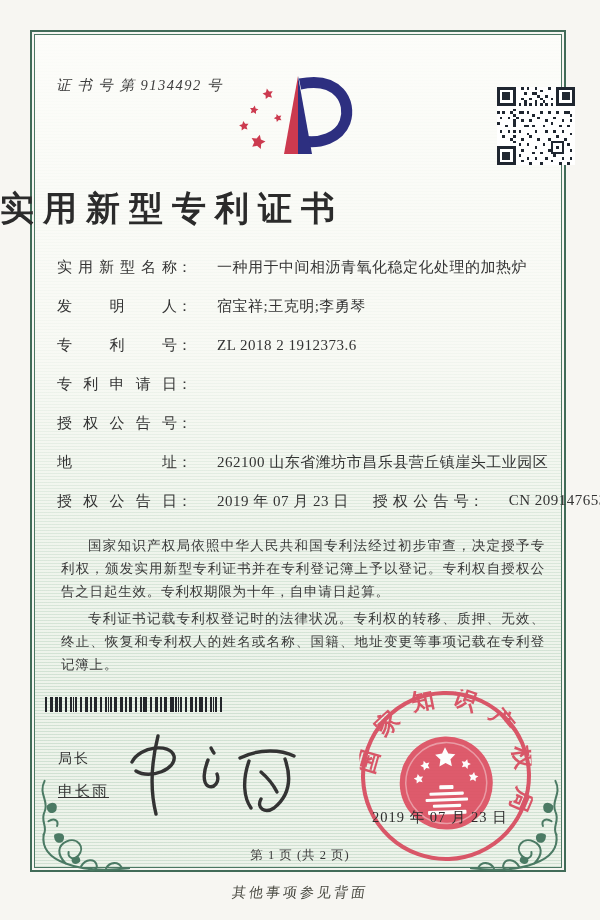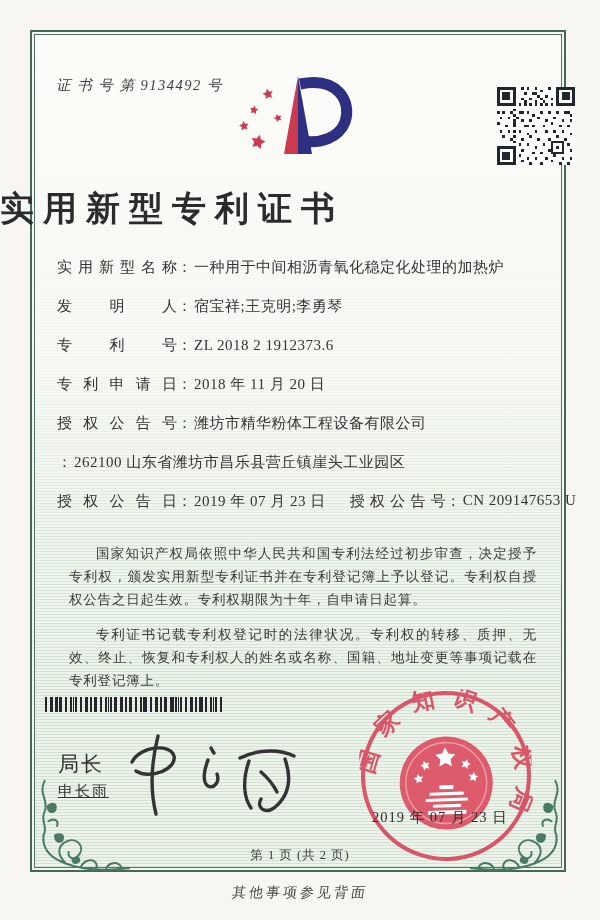--- a/index.html
+++ b/index.html
@@ -41,41 +41,41 @@
     position:absolute;left:0;right:0;top:186px;
     text-align:left;
     font-size:34px;font-weight:600;letter-spacing:9px;color:#2b2b2b;
   }
 
   
   .fields{position:absolute;left:57px;top:258px;width:500px;}
   .field-row{display:flex;align-items:baseline;height:22px;margin-bottom:17px;
     font-size:15px;color:#333;white-space:nowrap;}
   .flabel{width:120px;flex:none;text-align:justify;text-align-last:justify;}
-  .fvalue{margin-left:2px;letter-spacing:0.5px;}
+  .fvalue{margin-left:25px;letter-spacing:0.5px;}
   .grant-no-group{display:flex;margin-left:24px;}
   .flabel2{width:96px;flex:none;text-align:justify;text-align-last:justify;}
 
   
   .body-text{position:absolute;left:57px;top:530px;width:492px;
     font-size:13.5px;line-height:23px;letter-spacing:0.8px;color:#3a3a3a;
     text-align:justify;}
-  .body-text p{margin:12px;text-indent:2em;}
+  .body-text p{margin:4px;text-indent:2em;}
 
   
   .barcode{
     position:absolute;left:45px;top:697px;width:177px;height:15px;
     background:
       repeating-linear-gradient(90deg,#24262b 0 2px,transparent 2px 5px),
       repeating-linear-gradient(90deg,#24262b 0 1px,transparent 1px 7px),
       repeating-linear-gradient(90deg,transparent 0 11px,#24262b 11px 13px,transparent 13px 29px);
   }
 
   
-  .director-label{position:absolute;left:58px;top:750px;font-size:21px;letter-spacing:2px;color:#333;text-align:right;}
+  .director-label{position:absolute;left:58px;top:750px;font-size:14px;letter-spacing:2px;color:#333;text-align:right;}
   .director-name{position:absolute;left:58px;top:782px;font-size:15px;letter-spacing:2px;color:#333;text-decoration:underline;}
   .signature{position:absolute;left:112px;top:726px;width:218px;height:98px;}
 
   
   .seal{position:absolute;left:360px;top:690px;width:172px;height:172px;
     opacity:0.92;transform:rotate(-2deg);z-index:3;}
   .seal-date{position:absolute;left:372px;top:808px;font-size:14.5px;letter-spacing:1px;
     color:#2e2e2e;z-index:4;}
 
   
@@ -195,28 +195,27 @@
       <span class="fvalue">宿宝祥;王克明;李勇琴</span>
     </div>
     <div class="field-row">
       <span class="flabel">专利号</span>
         <span class="colon">：</span>
       <span class="fvalue">ZL 2018 2 1912373.6</span>
     </div>
     <div class="field-row">
       <span class="flabel">专利申请日</span>
         <span class="colon">：</span>
-      <span class="fvalue">2018 年 11 月 20 日</span>
     </div>
     <div class="field-row">
       <span class="flabel">授权公告号</span>
         <span class="colon">：</span>
-      <span class="fvalue">潍坊市精华粉体工程设备有限公司</span>
-    </div>
-    <div class="field-row">
+    </div>
+    <div class="field-row">
+      <span class="flabel">地址</span>
         <span class="colon">：</span>
       <span class="fvalue">262100 山东省潍坊市昌乐县营丘镇崖头工业园区</span>
     </div>
     <div class="field-row">
       <span class="flabel">授权公告日</span>
         <span class="colon">：</span>
       <span class="fvalue">2019 年 07 月 23 日</span>
       <span class="grant-no-group">
         <span class="flabel2">授权公告号</span>
           <span class="colon">：</span>

